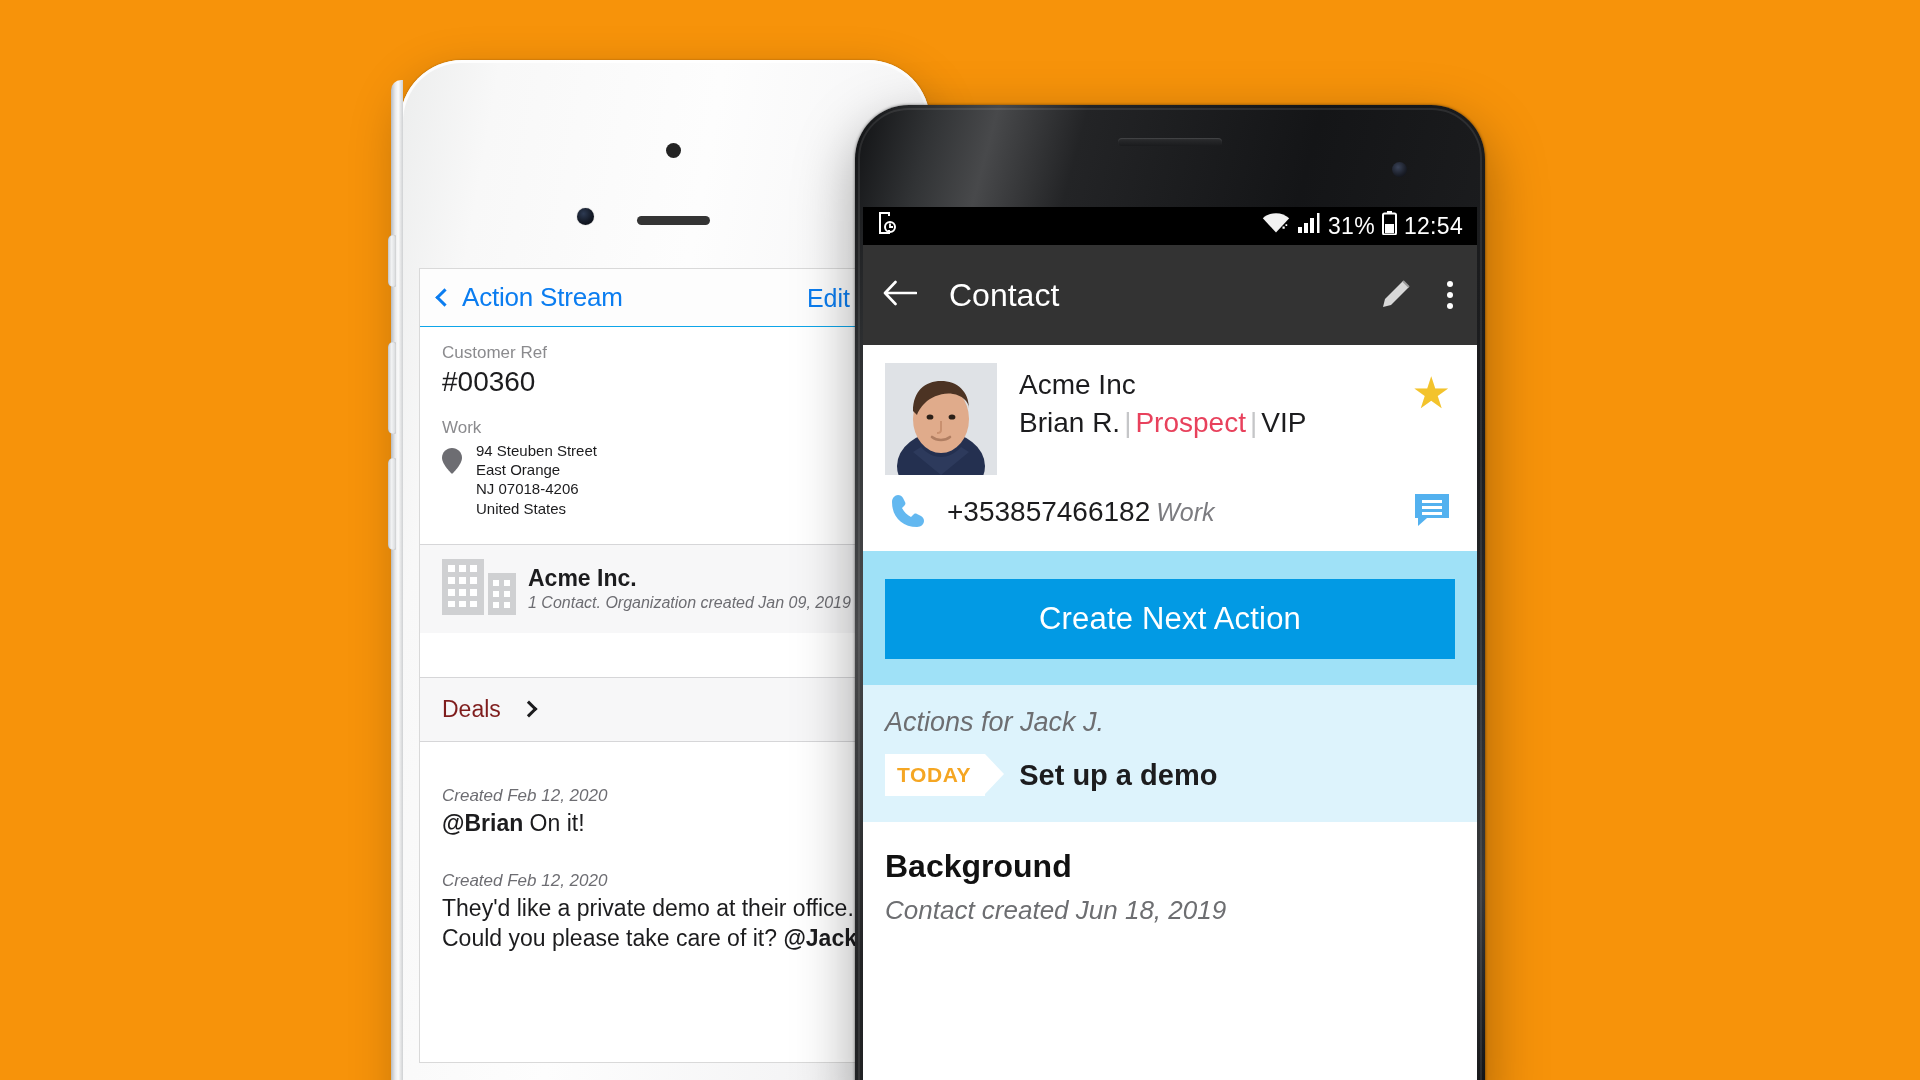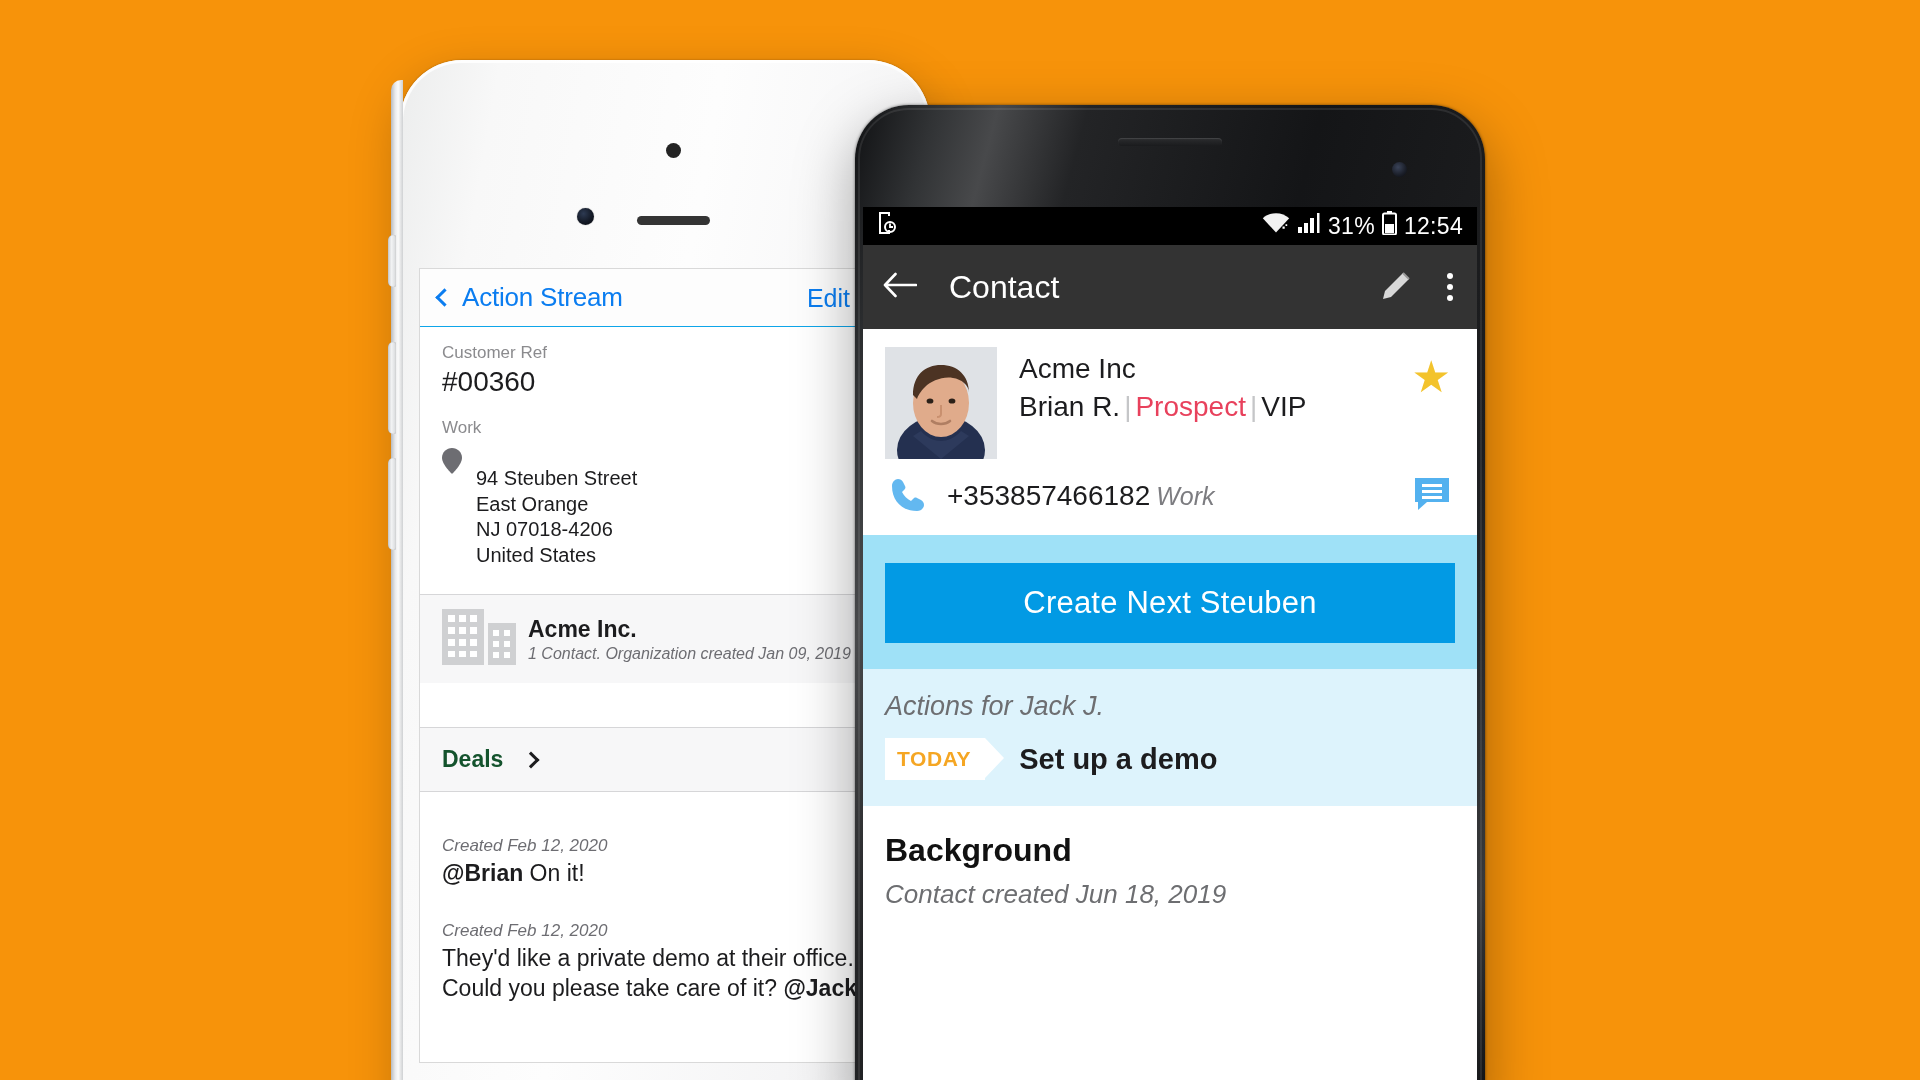--- a/index.html
+++ b/index.html
@@ -83,41 +83,41 @@
   }
 
   .ios-body{ padding:0; }
   .ios-field{ padding:16px 22px 0 22px; }
   .ios-field-label{ font-size:17px;color:#8b8b8e;margin-bottom:3px; }
   .ios-field-value{ font-size:28px;color:#1c1c1e; }
 
   .ios-addr-wrap{ padding:20px 22px 26px 22px; }
   .ios-addr-row{ display:flex;align-items:flex-start; }
   .pin-icon{ width:20px;margin-right:14px;padding-top:7px;flex:0 0 20px; }
-  .ios-addr-lines{ font-size:20px;color:#1c1c1e;line-height:1.28;margin-top:25px; }
+  .ios-addr-lines{ font-size:15px;color:#1c1c1e;line-height:1.28; }
 
   .ios-sep{ height:1px;background:#d6d6d8;margin-left:0; }
 
   .ios-org{
     display:flex;align-items:center;padding:14px 22px;background:#f7f7f8;
     cursor:pointer;
   }
   .org-icon{ width:74px;flex:0 0 74px;margin-right:12px; }
   .ios-org-name{ font-size:23px;font-weight:bold;color:#1c1c1e;margin-bottom:2px; }
   .ios-org-sub{ font-size:16px;font-style:italic;color:#6d6d72; }
 
   .ios-spacer{ height:44px;background:#fff; }
 
   .ios-section{
     display:flex;align-items:center;justify-content:space-between;
     padding:18px 22px;background:#f7f7f8;
     border-top:1px solid #d6d6d8;border-bottom:1px solid #d6d6d8;
   }
   .ios-section-left{ display:flex;align-items:center;cursor:pointer; }
-  .ios-section-title{ font-size:23px;font-weight:bold;color:#14532d;margin-right:22px; }
+  .ios-section-title{ font-size:23px;font-weight:normal;color:#7f1d1d;margin-right:22px; }
   .chev-right{
     display:inline-block;width:12px;height:12px;
     border-right:3px solid #1c1c1e;border-top:3px solid #1c1c1e;
     transform:rotate(45deg);
   }
   .ios-add{ color:#0b7df0;font-size:22px;white-space:nowrap;cursor:pointer; }
 
   .ios-note{ padding:16px 22px 6px 22px; }
   .ios-note-date{ font-size:17px;font-style:italic;color:#6d6d72;margin-bottom:3px; }
   .ios-note-text{ font-size:23px;color:#1c1c1e;line-height:1.3; }
@@ -153,21 +153,21 @@
   }
   .and-status{
     height:38px;background:#000;display:flex;align-items:center;
     padding:0 14px;color:#fff;font-size:23px;
   }
   .and-status-right{ margin-left:auto;display:flex;align-items:center;gap:7px; }
   .and-pct{ font-size:23px;letter-spacing:.3px; }
   .and-time{ font-size:23px;letter-spacing:.3px; }
 
   .and-appbar{
-    height:84px;background:#333;display:flex;align-items:center;
+    height:100px;background:#333;display:flex;align-items:center;
     padding:0 20px;color:#fff;
   }
   .and-title{ font-size:32px;margin-left:32px;font-weight:normal; }
   .and-appbar-right{ margin-left:auto;display:flex;align-items:center;gap:30px; }
   .kebab{ display:flex;flex-direction:column;gap:5px;cursor:pointer;padding:4px; }
   .kebab i{ width:6px;height:6px;border-radius:50%;background:#fff;display:block; }
 
   .and-contact{
     display:flex;align-items:flex-start;padding:18px 22px 12px 22px;background:#fff;
     position:relative;
@@ -431,21 +431,21 @@
               <rect x="9" y="8" width="20" height="3"></rect>
               <rect x="9" y="14" width="20" height="3"></rect>
               <rect x="9" y="20" width="20" height="3"></rect>
             </g>
           </svg>
       </span>
     </div>
 
 
     <div class="and-cta-band">
-      <div class="and-cta">Create Next Steuben</div>
+      <div class="and-cta">Create Next Action</div>
     </div>
 
     <div class="and-actions">
       <div class="and-actions-head">Actions for Jack J.</div>
       <div class="and-action-row">
         <span class="today-flag">TODAY</span>
         <span class="action-title">Set up a demo</span>
       </div>
     </div>
 

